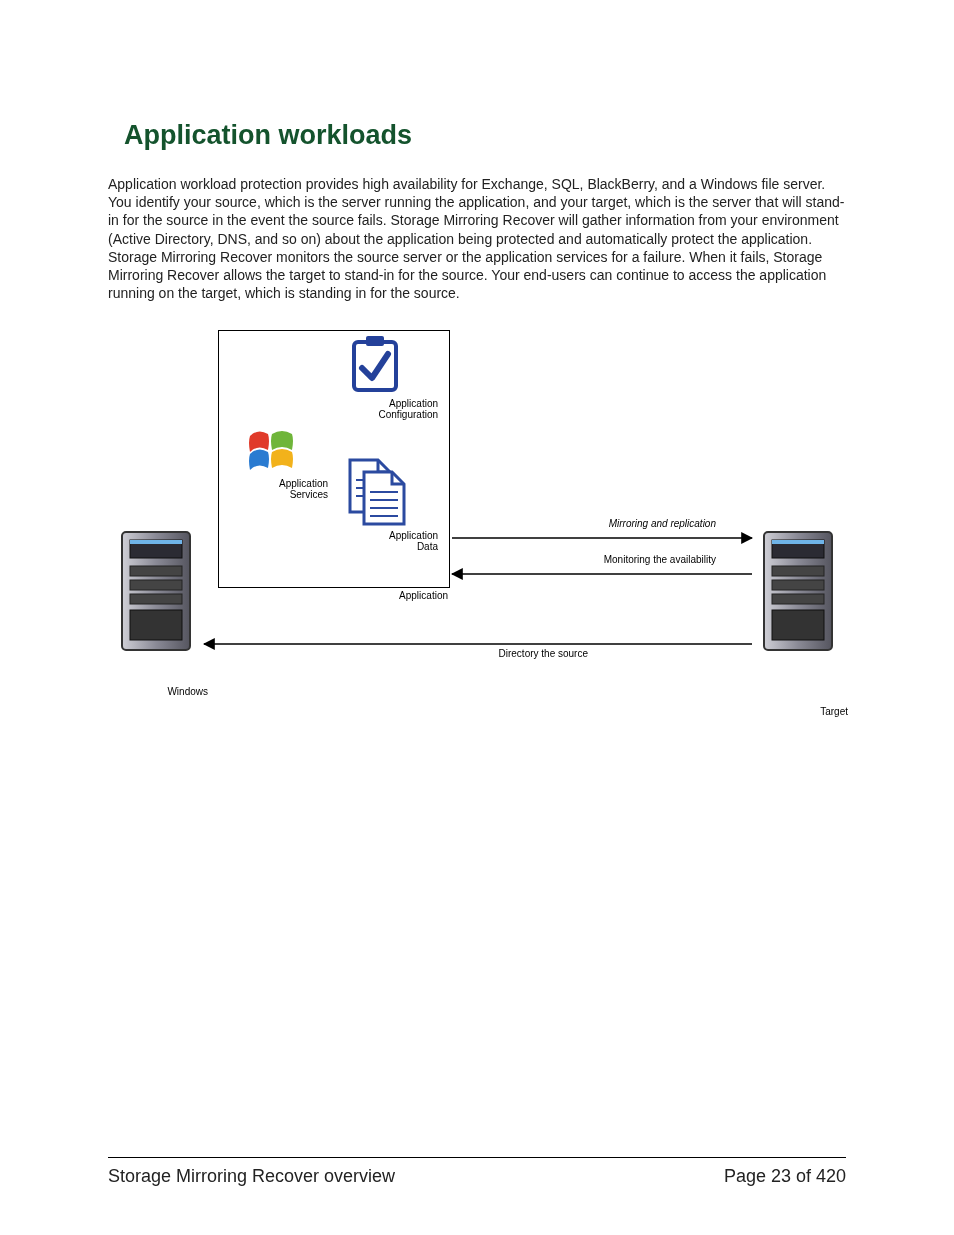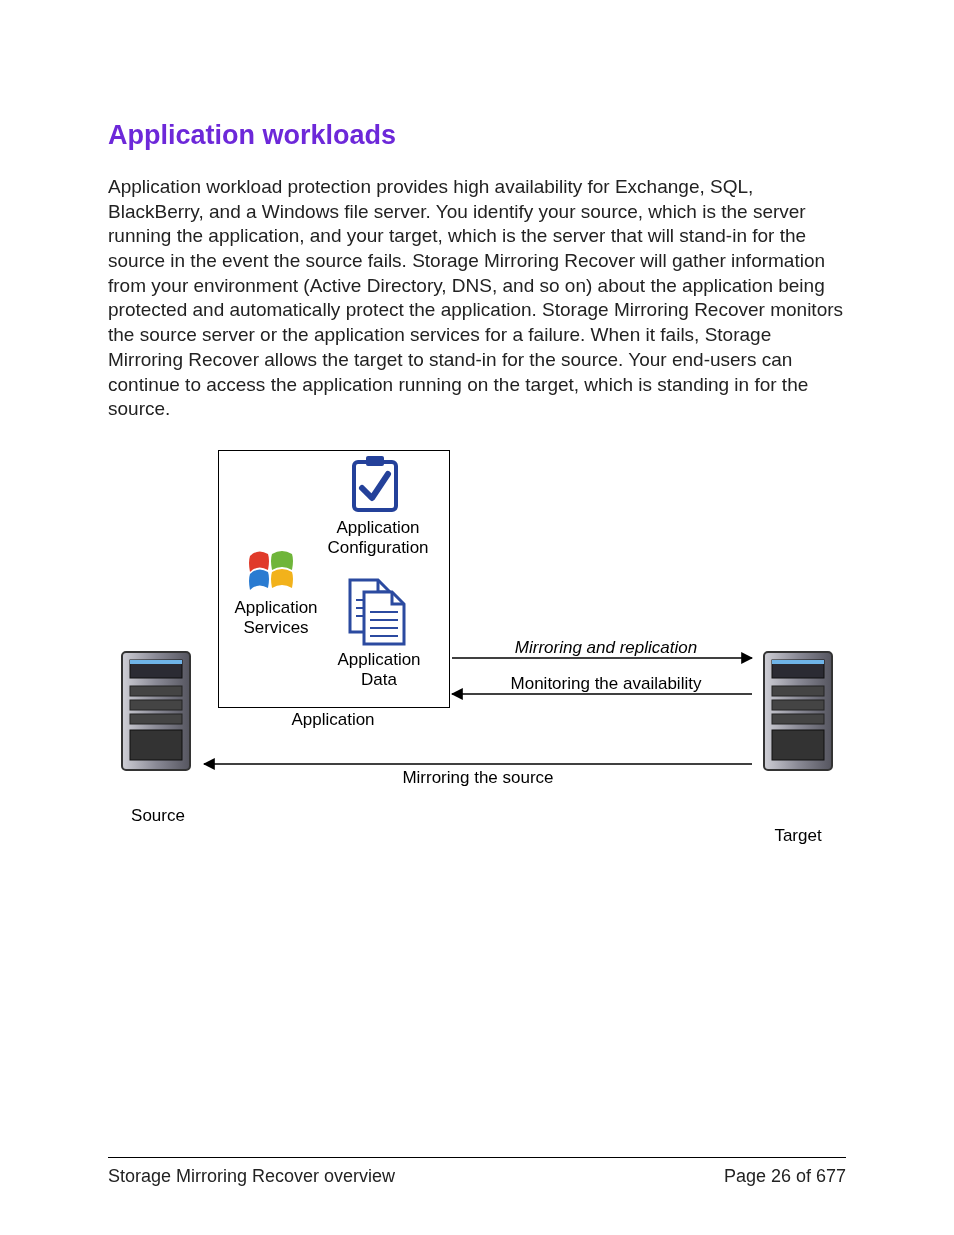--- a/index.html
+++ b/index.html
@@ -10,43 +10,43 @@
     color: #222;
   }
   .page {
     width: 954px;
     height: 1235px;
     position: relative;
     box-sizing: border-box;
     padding: 120px 108px 0 108px;
   }
   h1.title {
-    color: #6d28d9;
+    color: #14532d;
     font-size: 27px;
     font-weight: bold;
-    margin: 0 0 24px 0;
+    margin: 0 0 24px 16px;
   }
   p.body {
-    font-size: 19px;
+    font-size: 14px;
     line-height: 1.3;
     margin: 0 0 24px 0;
     text-align: left;
   }
   .diagram {
     position: relative;
     width: 738px;
     height: 400px;
     margin: 20px auto 0 auto;
   }
   .abs { position: absolute; }
   .label {
     font-family: Verdana, Geneva, sans-serif;
-    font-size: 17px;
+    font-size: 10px;
     color: #000;
-    text-align: center;
+    text-align: right;
     white-space: pre;
   }
   .appbox {
     border: 1px solid #000;
     background: #fff;
   }
   .server {
     width: 80px;
     height: 130px;
   }
@@ -91,21 +91,21 @@
         </defs>
         <rect x="6" y="6" width="68" height="118" rx="4" fill="url(#gMetal)" stroke="#333" stroke-width="2"></rect>
         <rect x="14" y="14" width="52" height="18" fill="#2b2b33" stroke="#111"></rect>
         <rect x="14" y="14" width="52" height="4" fill="#6fb4e8"></rect>
         <rect x="14" y="40" width="52" height="10" fill="#444" stroke="#222"></rect>
         <rect x="14" y="54" width="52" height="10" fill="#444" stroke="#222"></rect>
         <rect x="14" y="68" width="52" height="10" fill="#444" stroke="#222"></rect>
         <rect x="14" y="84" width="52" height="30" fill="#333" stroke="#111"></rect>
       </svg>
     </div>
-    <div class="abs label" style="left:0px; top:360px; width:100px;">Source</div>
+    <div class="abs label" style="left:0px; top:360px; width:100px;">Windows</div>
 
     <div class="abs server" style="left:650px; top:200px;">
       <svg viewBox="0 0 80 130">
         <rect x="6" y="6" width="68" height="118" rx="4" fill="url(#gMetal)" stroke="#333" stroke-width="2"></rect>
         <rect x="14" y="14" width="52" height="18" fill="#2b2b33" stroke="#111"></rect>
         <rect x="14" y="14" width="52" height="4" fill="#6fb4e8"></rect>
         <rect x="14" y="40" width="52" height="10" fill="#444" stroke="#222"></rect>
         <rect x="14" y="54" width="52" height="10" fill="#444" stroke="#222"></rect>
         <rect x="14" y="68" width="52" height="10" fill="#444" stroke="#222"></rect>
         <rect x="14" y="84" width="52" height="30" fill="#333" stroke="#111"></rect>
@@ -171,25 +171,25 @@
 
       <line x1="344" y1="212" x2="644" y2="212" stroke="#000" stroke-width="1.5" marker-end="url(#arrR)"></line>
 
       <line x1="644" y1="248" x2="344" y2="248" stroke="#000" stroke-width="1.5" marker-end="url(#arrR)"></line>
 
       <line x1="644" y1="318" x2="96" y2="318" stroke="#000" stroke-width="1.5" marker-end="url(#arrR)"></line>
     </svg>
 
     <div class="abs label" style="left:388px; top:192px; width:220px;font-style:italic;">Mirroring and replication</div>
     <div class="abs label" style="left:388px; top:228px; width:220px;">Monitoring the availability</div>
-    <div class="abs label" style="left:260px; top:322px; width:220px;">Mirroring the source</div>
+    <div class="abs label" style="left:260px; top:322px; width:220px;">Directory the source</div>
 
   </div>
 
   <div class="footer">
     <div class="footer-line"></div>
     <div class="footer-row">
       <span>Storage Mirroring Recover overview</span>
-      <span>Page 26 of 677</span>
+      <span>Page 23 of 420</span>
     </div>
   </div>
 
 </div>
 
 </body></html>

